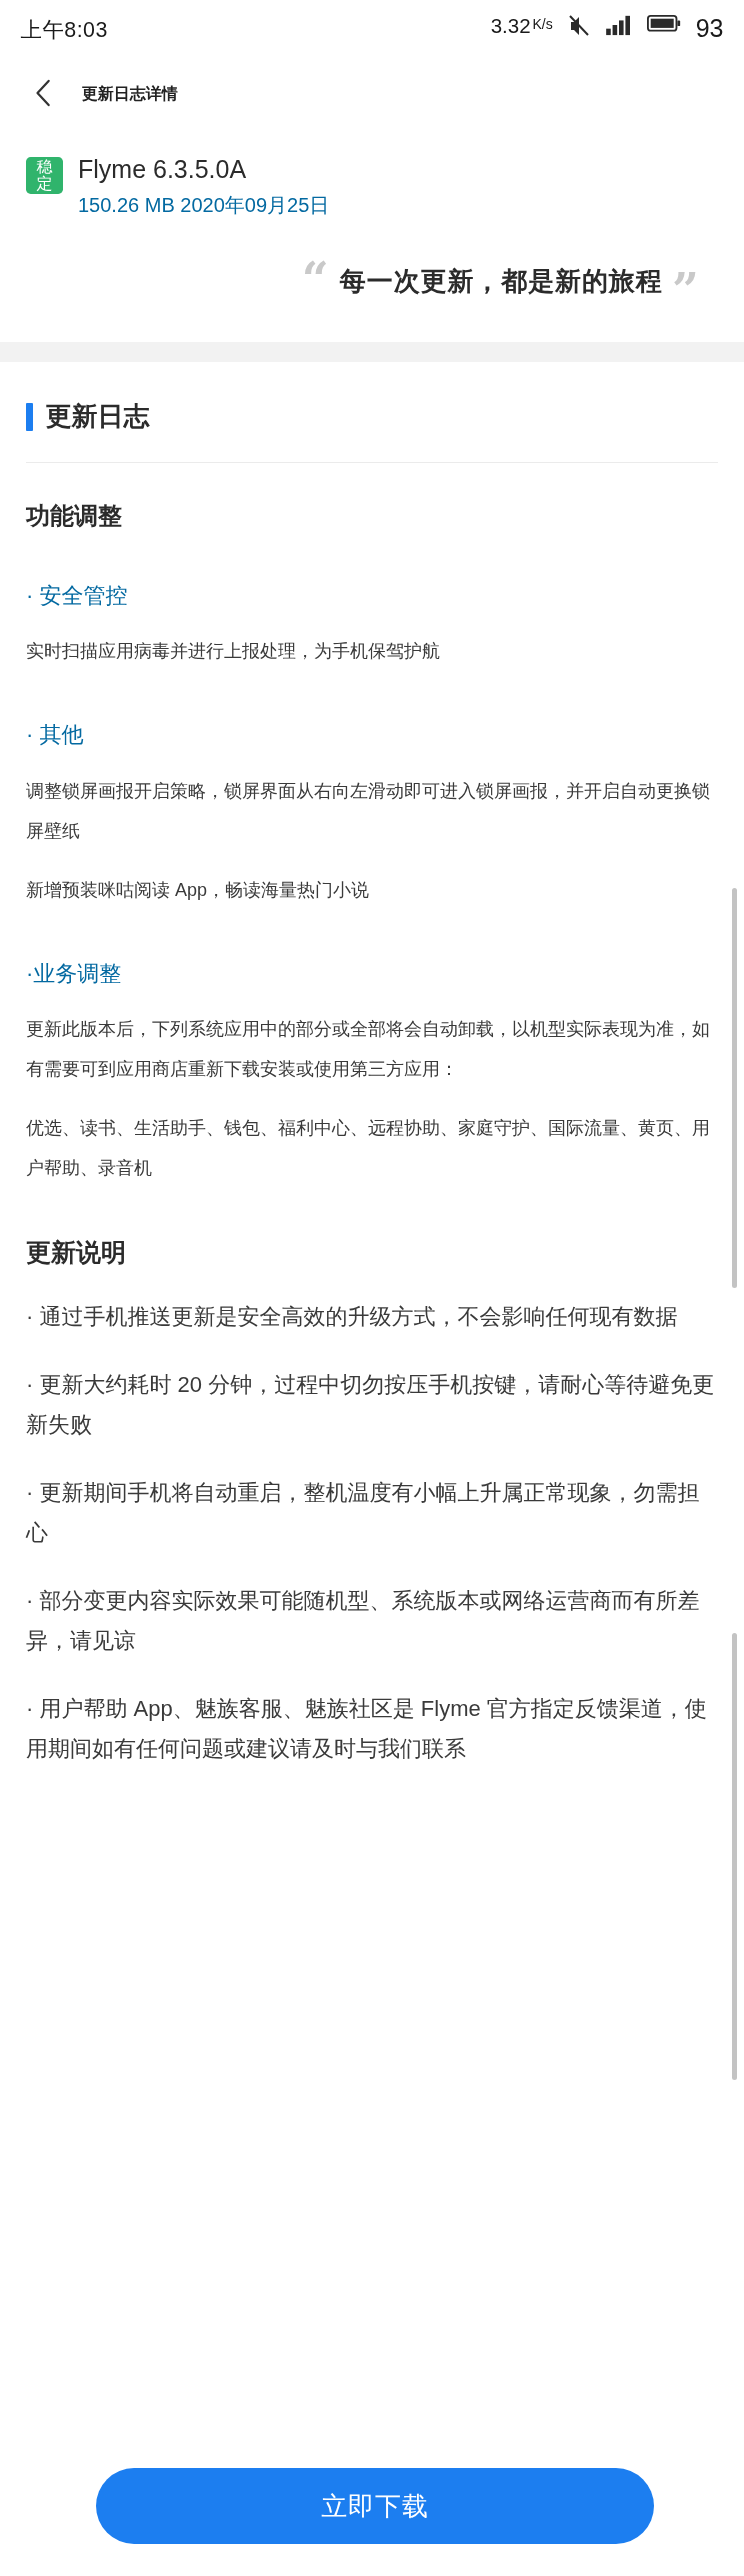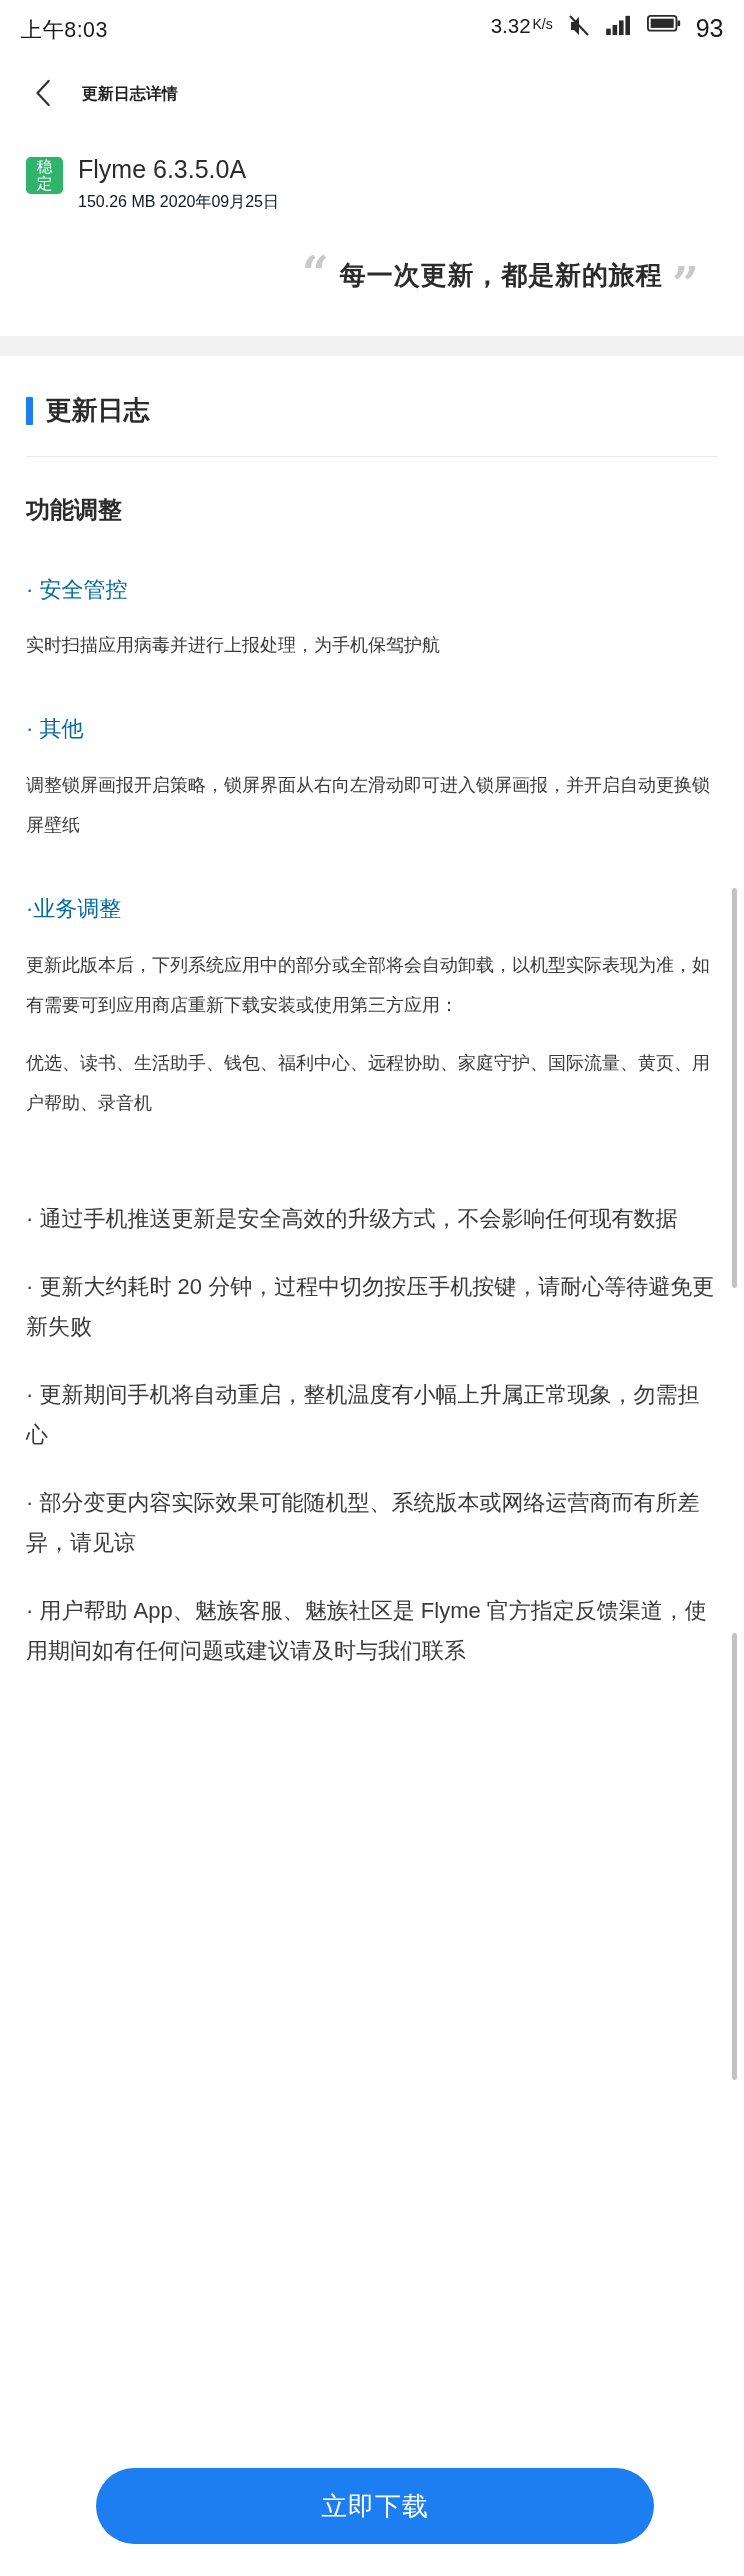--- a/index.html
+++ b/index.html
@@ -80,22 +80,22 @@
     letter-spacing: 0;
   }
   .badge-stable span { display: block; }
   .version-meta { margin-left: 15px; }
   .version-name {
     font-size: 25px;
     color: #2b2b2b;
     line-height: 32px;
   }
   .version-sub {
-    font-size: 16px;
-    color: #0f172a;
+    font-size: 20px;
+    color: #0369a1;
     margin-top: 6.5px;
   }
 
   
   .slogan-wrap {
     position: relative;
     padding: 45px 45px 43px 45px;
     text-align: right;
   }
   .slogan {
@@ -285,27 +285,29 @@
 
 <div class="body-block">
   <div class="h3">功能调整</div>
 
   <div class="bullet">· 安全管控</div>
   <div class="para">实时扫描应用病毒并进行上报处理，为手机保驾护航</div>
 
   <div class="bullet">· 其他</div>
   <div class="para">调整锁屏画报开启策略，锁屏界面从右向左滑动即可进入锁屏画报，并开启自动更换锁屏壁纸</div>
 
+  <div class="para">新增预装咪咕阅读 App，畅读海量热门小说</div>
 
   <div class="bullet">·业务调整</div>
   <div class="para">更新此版本后，下列系统应用中的部分或全部将会自动卸载，以机型实际表现为准，如有需要可到应用商店重新下载安装或使用第三方应用：</div>
   <div class="para">优选、读书、生活助手、钱包、福利中心、远程协助、家庭守护、国际流量、黄页、用户帮助、录音机</div>
 
   <div class="gap-lg"></div>
 
+  <div class="h3-2">更新说明</div>
 
   <div class="note">· 通过手机推送更新是安全高效的升级方式，不会影响任何现有数据</div>
   <div class="note">· 更新大约耗时 20 分钟，过程中切勿按压手机按键，请耐心等待避免更新失败</div>
   <div class="note">· 更新期间手机将自动重启，整机温度有小幅上升属正常现象，勿需担心</div>
   <div class="note">· 部分变更内容实际效果可能随机型、系统版本或网络运营商而有所差异，请见谅</div>
   <div class="note">· 用户帮助 App、魅族客服、魅族社区是 Flyme 官方指定反馈渠道，使用期间如有任何问题或建议请及时与我们联系</div>
 </div>
 
 <div class="scroll-ind" style="top:888px; height:400px;"></div>
 <div class="scroll-ind" style="top:1633px; height:447px;"></div>

